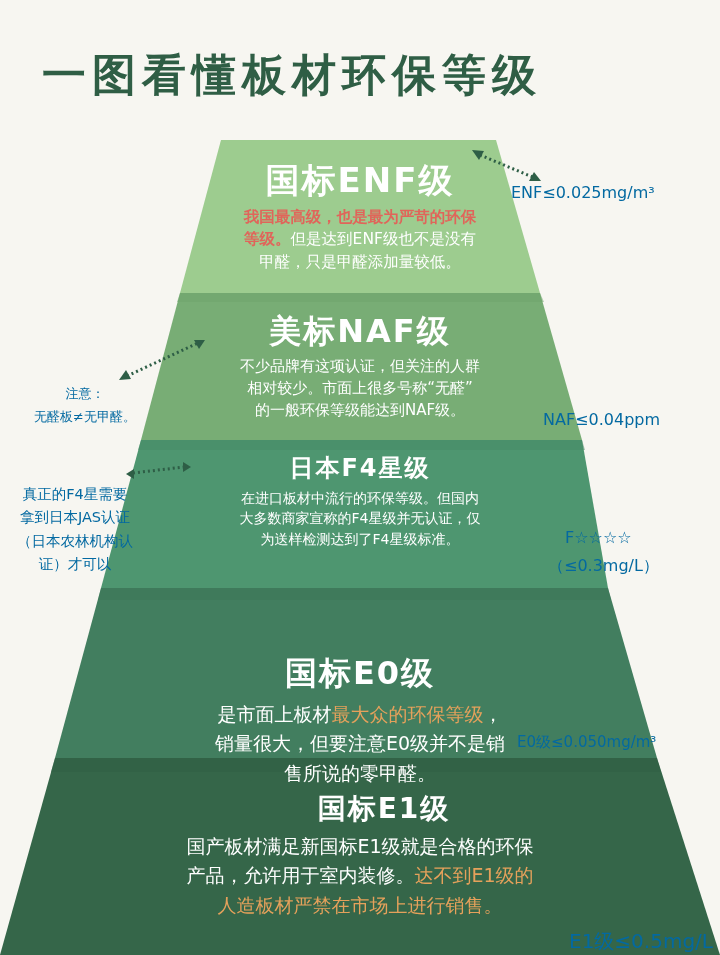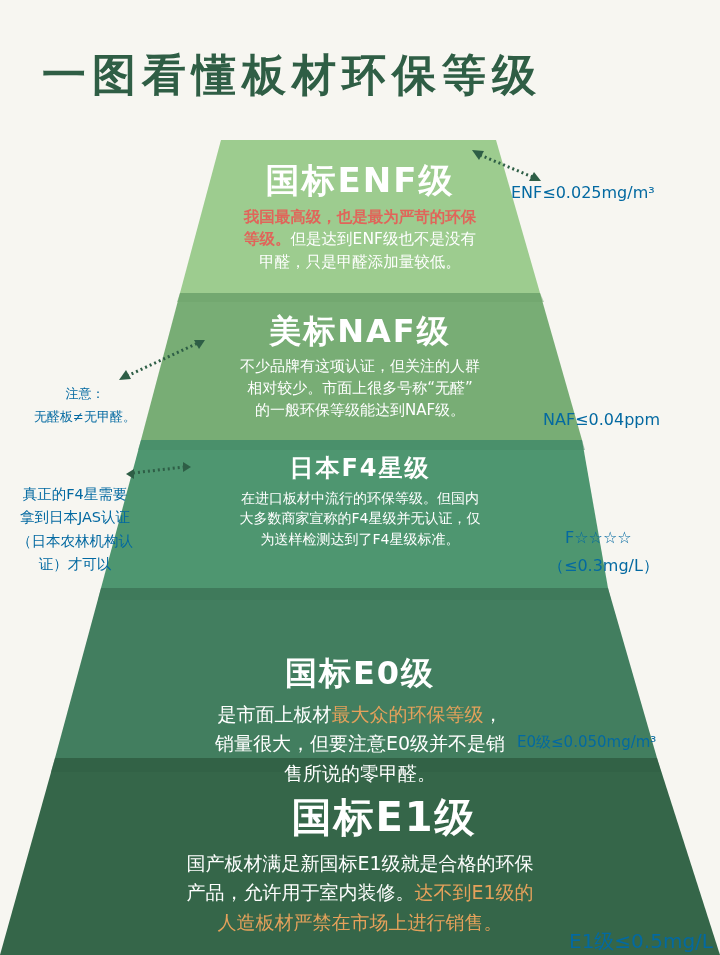--- a/index.html
+++ b/index.html
@@ -99,21 +99,21 @@
 <div class="tier-text" style="top:604px;margin-top:48px;">
   <span class="tier-title" style="font-size:32px;">国标E0级</span>
   <span class="tier-body" style="font-size:19px; margin-top:4px; line-height:1.55;">
     <span><span>是市面上板材</span><span class="hl-orange">最大众的环保等级</span><span>，</span></span><br>
     <span>销量很大，但要注意E0级并不是销</span><br>
     <span>售所说的零甲醛。</span>
   </span>
 </div>
 
 <div class="tier-text" style="top:790px;">
-  <span class="tier-title" style="font-size:40px;padding-left:48px;">国标E1级</span>
+  <span class="tier-title" style="font-size:28px;padding-left:48px;">国标E1级</span>
   <span class="tier-body" style="font-size:19px; margin-top:4px; line-height:1.55;">
     <span>国产板材满足新国标E1级就是合格的环保</span><br>
     <span><span>产品，允许用于室内装修。</span><span class="hl-orange">达不到E1级的</span></span><br>
     <span class="hl-orange">人造板材严禁在市场上进行销售。</span>
   </span>
 </div>
 
 <div class="note" style="left:511px; top:183px; font-size:16px;">ENF≤0.025mg/m³</div>
 <div class="note" style="left:543px; top:410px; font-size:16px;">NAF≤0.04ppm</div>
 <div class="note" style="left:565px; top:528px; font-size:16px; width:110px; text-align:left;">F☆☆☆☆</div>

